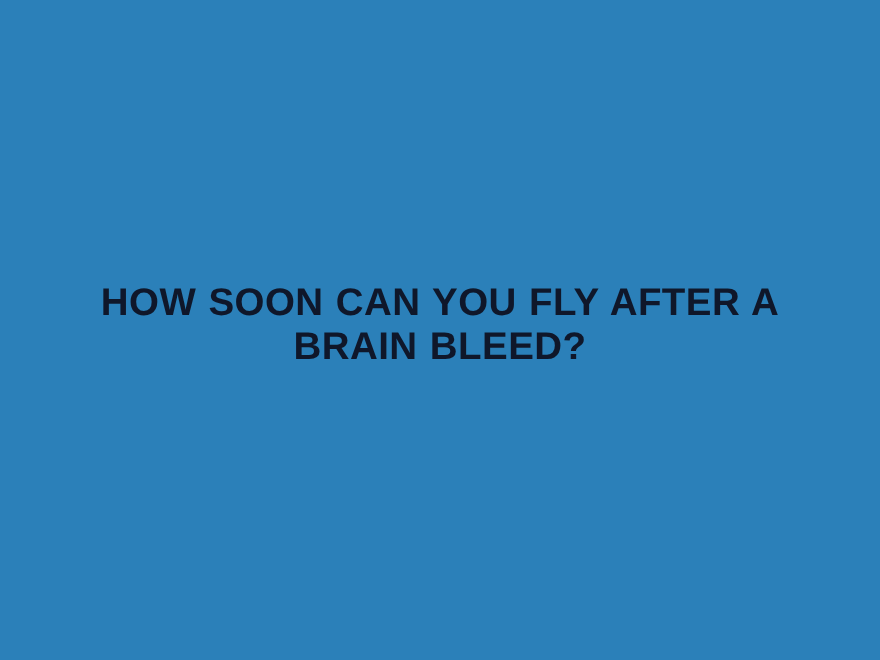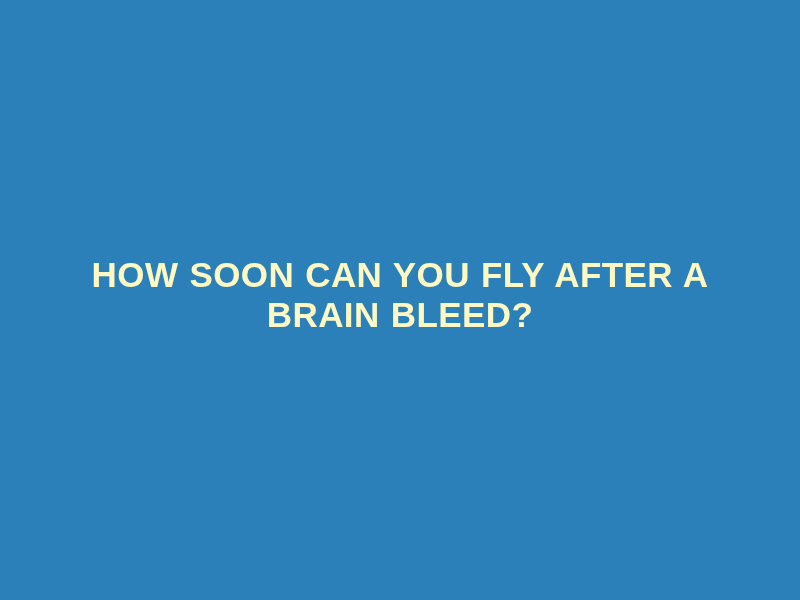--- a/index.html
+++ b/index.html
@@ -48,16 +48,16 @@
     word-spacing: 1px;
     white-space: normal;
   }
 </style>
 </head>
 <body>
 
 <div id="banner" style="background-color: rgb(43, 128, 185);">
 
   <div id="title-block">
-    <h1 id="page-title" style="color: #fef9c3;">HOW SOON CAN YOU FLY AFTER A BRAIN BLEED?</h1>
+    <h1 id="page-title" style="color: #0f172a;">HOW SOON CAN YOU FLY AFTER A BRAIN BLEED?</h1>
   </div>
 
 </div>
 
 </body></html>

